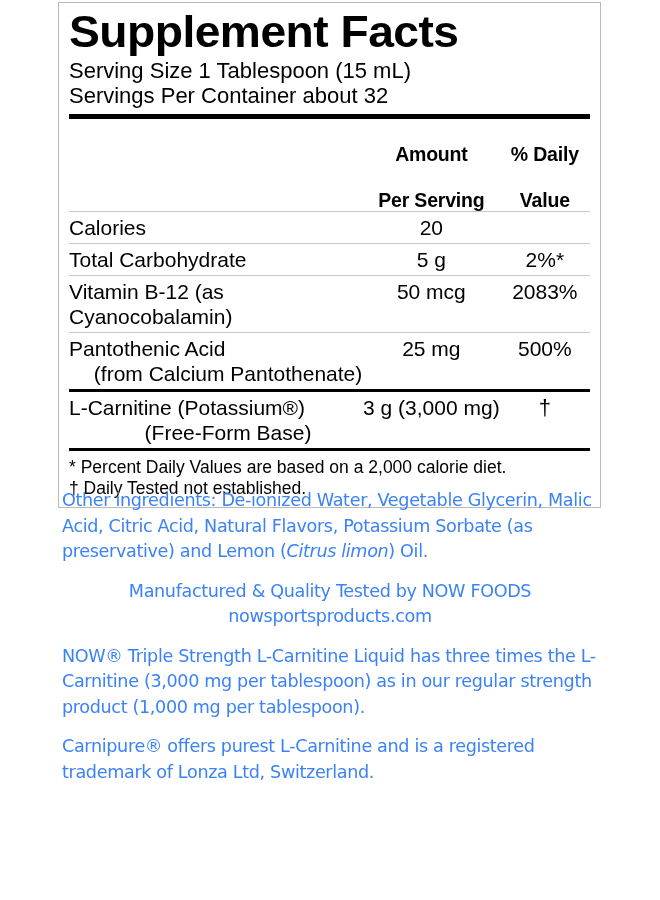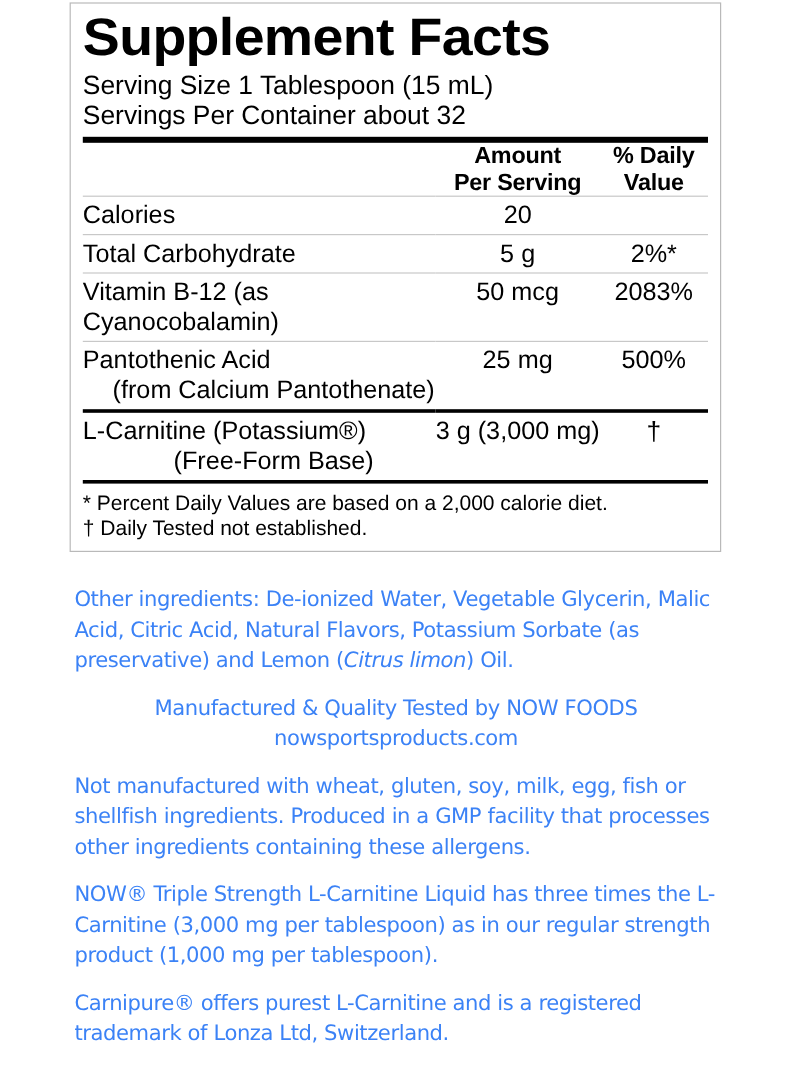--- a/index.html
+++ b/index.html
@@ -85,21 +85,21 @@
 
   .hdr-cell {
     font-weight: bold;
     font-size: 19.5px;
     line-height: 22px;
     letter-spacing: -0.2px;
     text-align: center;
     padding: 5px 0 6px 0;
     vertical-align: bottom;
   }
-  .hdr-cell .h2 { display: block; }
+  .hdr-cell .h2 { display: block; margin-top: 24px; }
 
   .rowline td {
     border-top: 1.2px solid #c8c8c8;
   }
   .rowline-strong td {
     border-top: 3px solid #000;
   }
   .row td {
     padding-top: 3px;
     padding-bottom: 3px;
@@ -229,21 +229,20 @@
 
   <div class="body-copy">
 
     <p><span>Other ingredients: De-ionized Water, Vegetable Glycerin, Malic Acid, Citric Acid, Natural Flavors, Potassium Sorbate (as preservative) and Lemon (</span><em>Citrus limon</em><span>) Oil.</span></p>
 
     <div class="addr">
       <span>Manufactured &amp; Quality Tested by NOW FOODS</span>
       <span>nowsportsproducts.com</span>
     </div>
 
-    <p>Not manufactured with wheat, gluten, soy, milk, egg, fish or shellfish ingredients. Produced in a GMP facility that processes other ingredients containing these allergens.</p>
 
     <p>NOW® Triple Strength L-Carnitine Liquid has three times the L-Carnitine (3,000 mg per tablespoon) as in our regular strength product (1,000 mg per tablespoon).</p>
 
     <p>Carnipure® offers purest L-Carnitine and is a registered trademark of Lonza Ltd, Switzerland.</p>
 
   </div>
 
 </div>
 
 </body></html>

